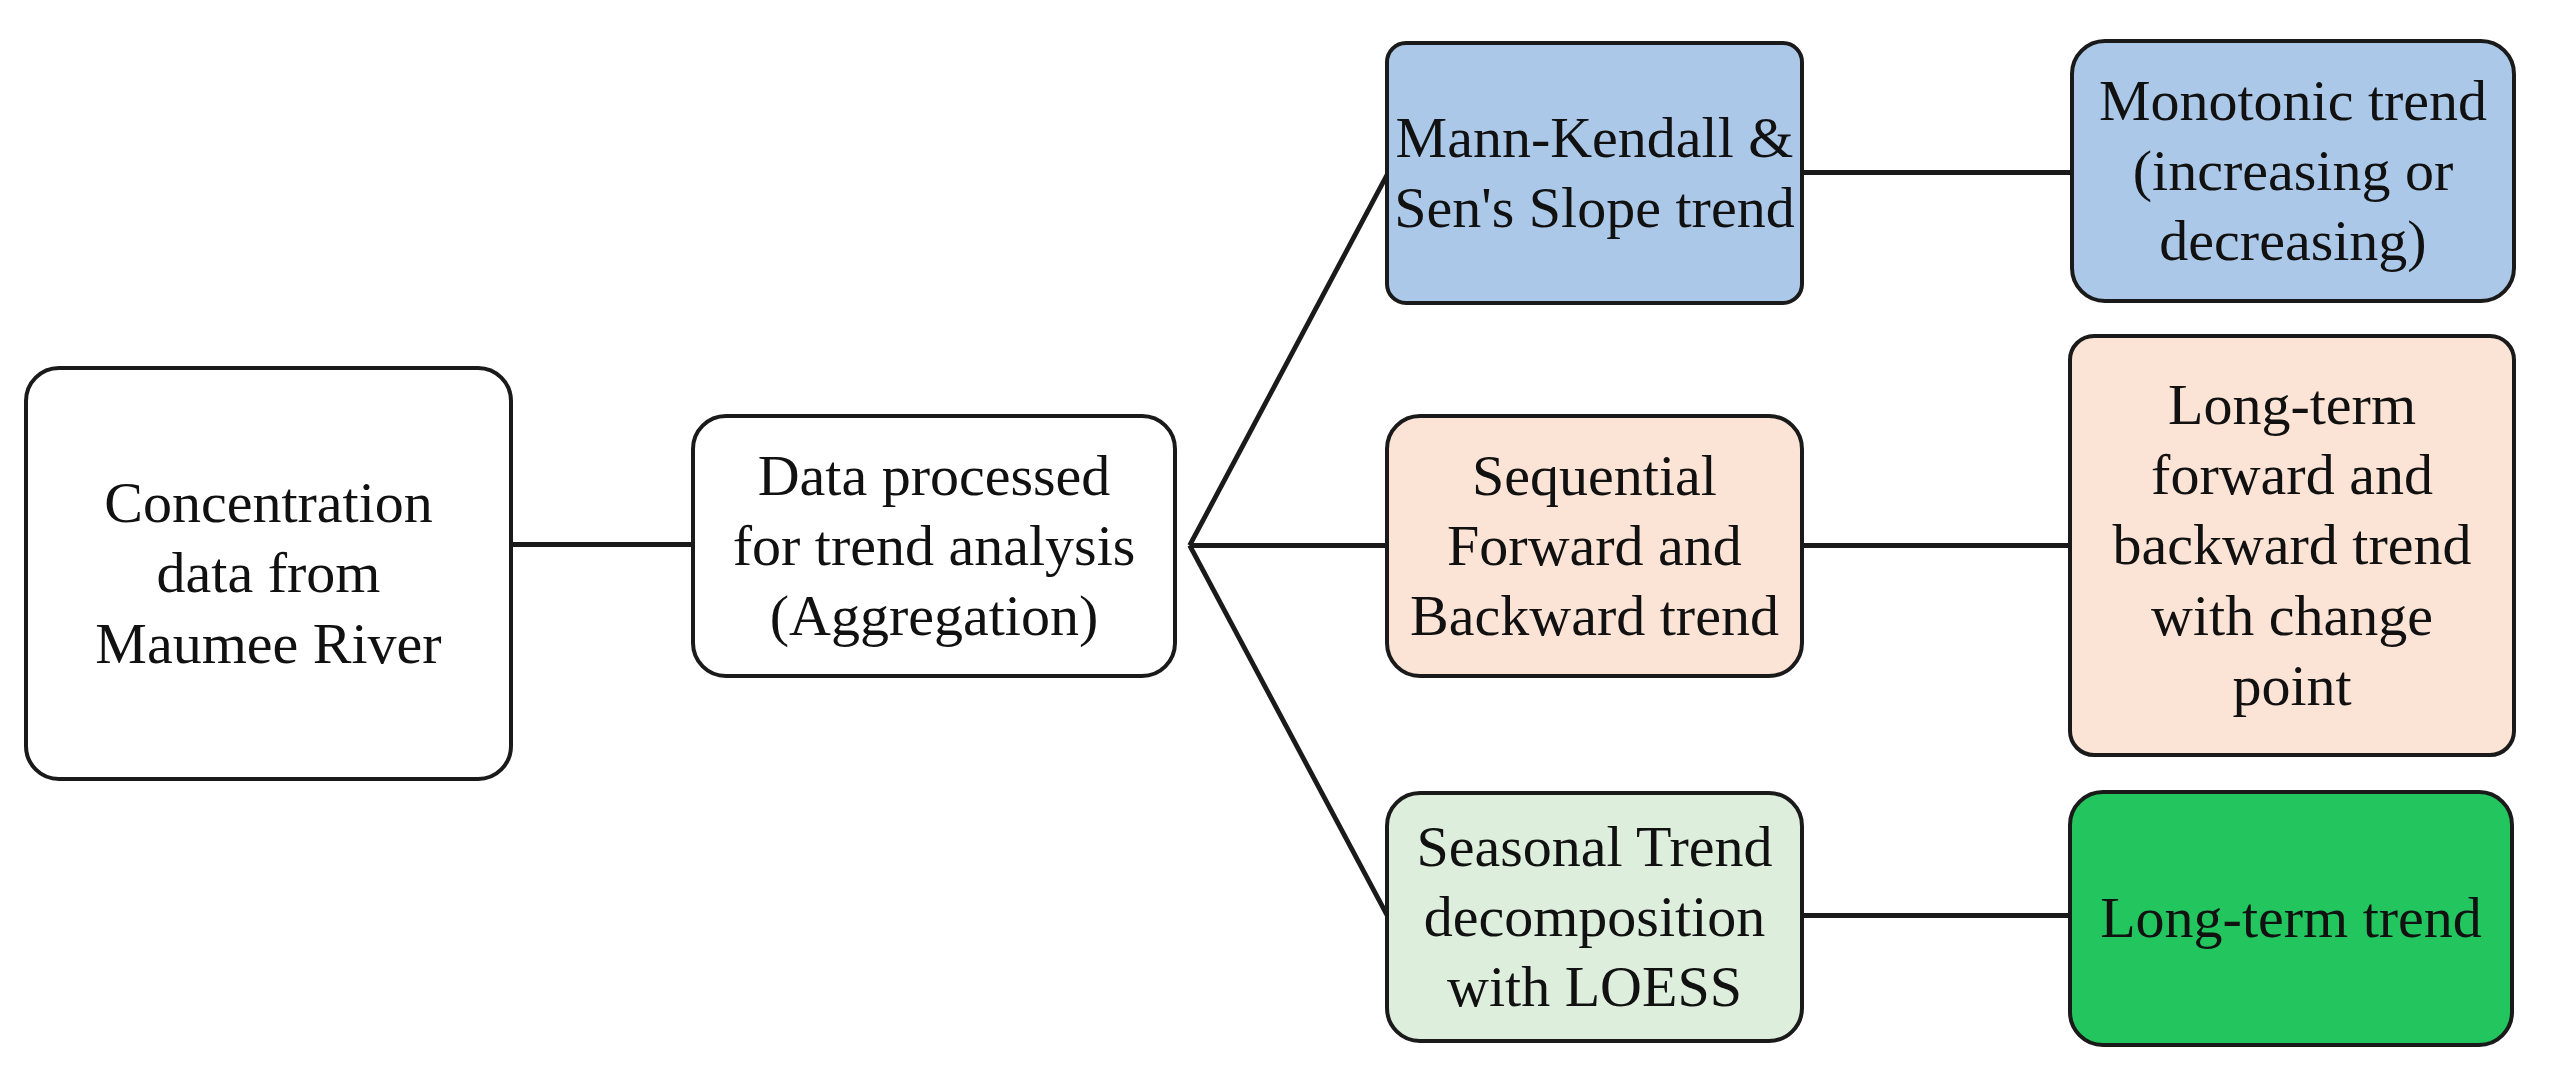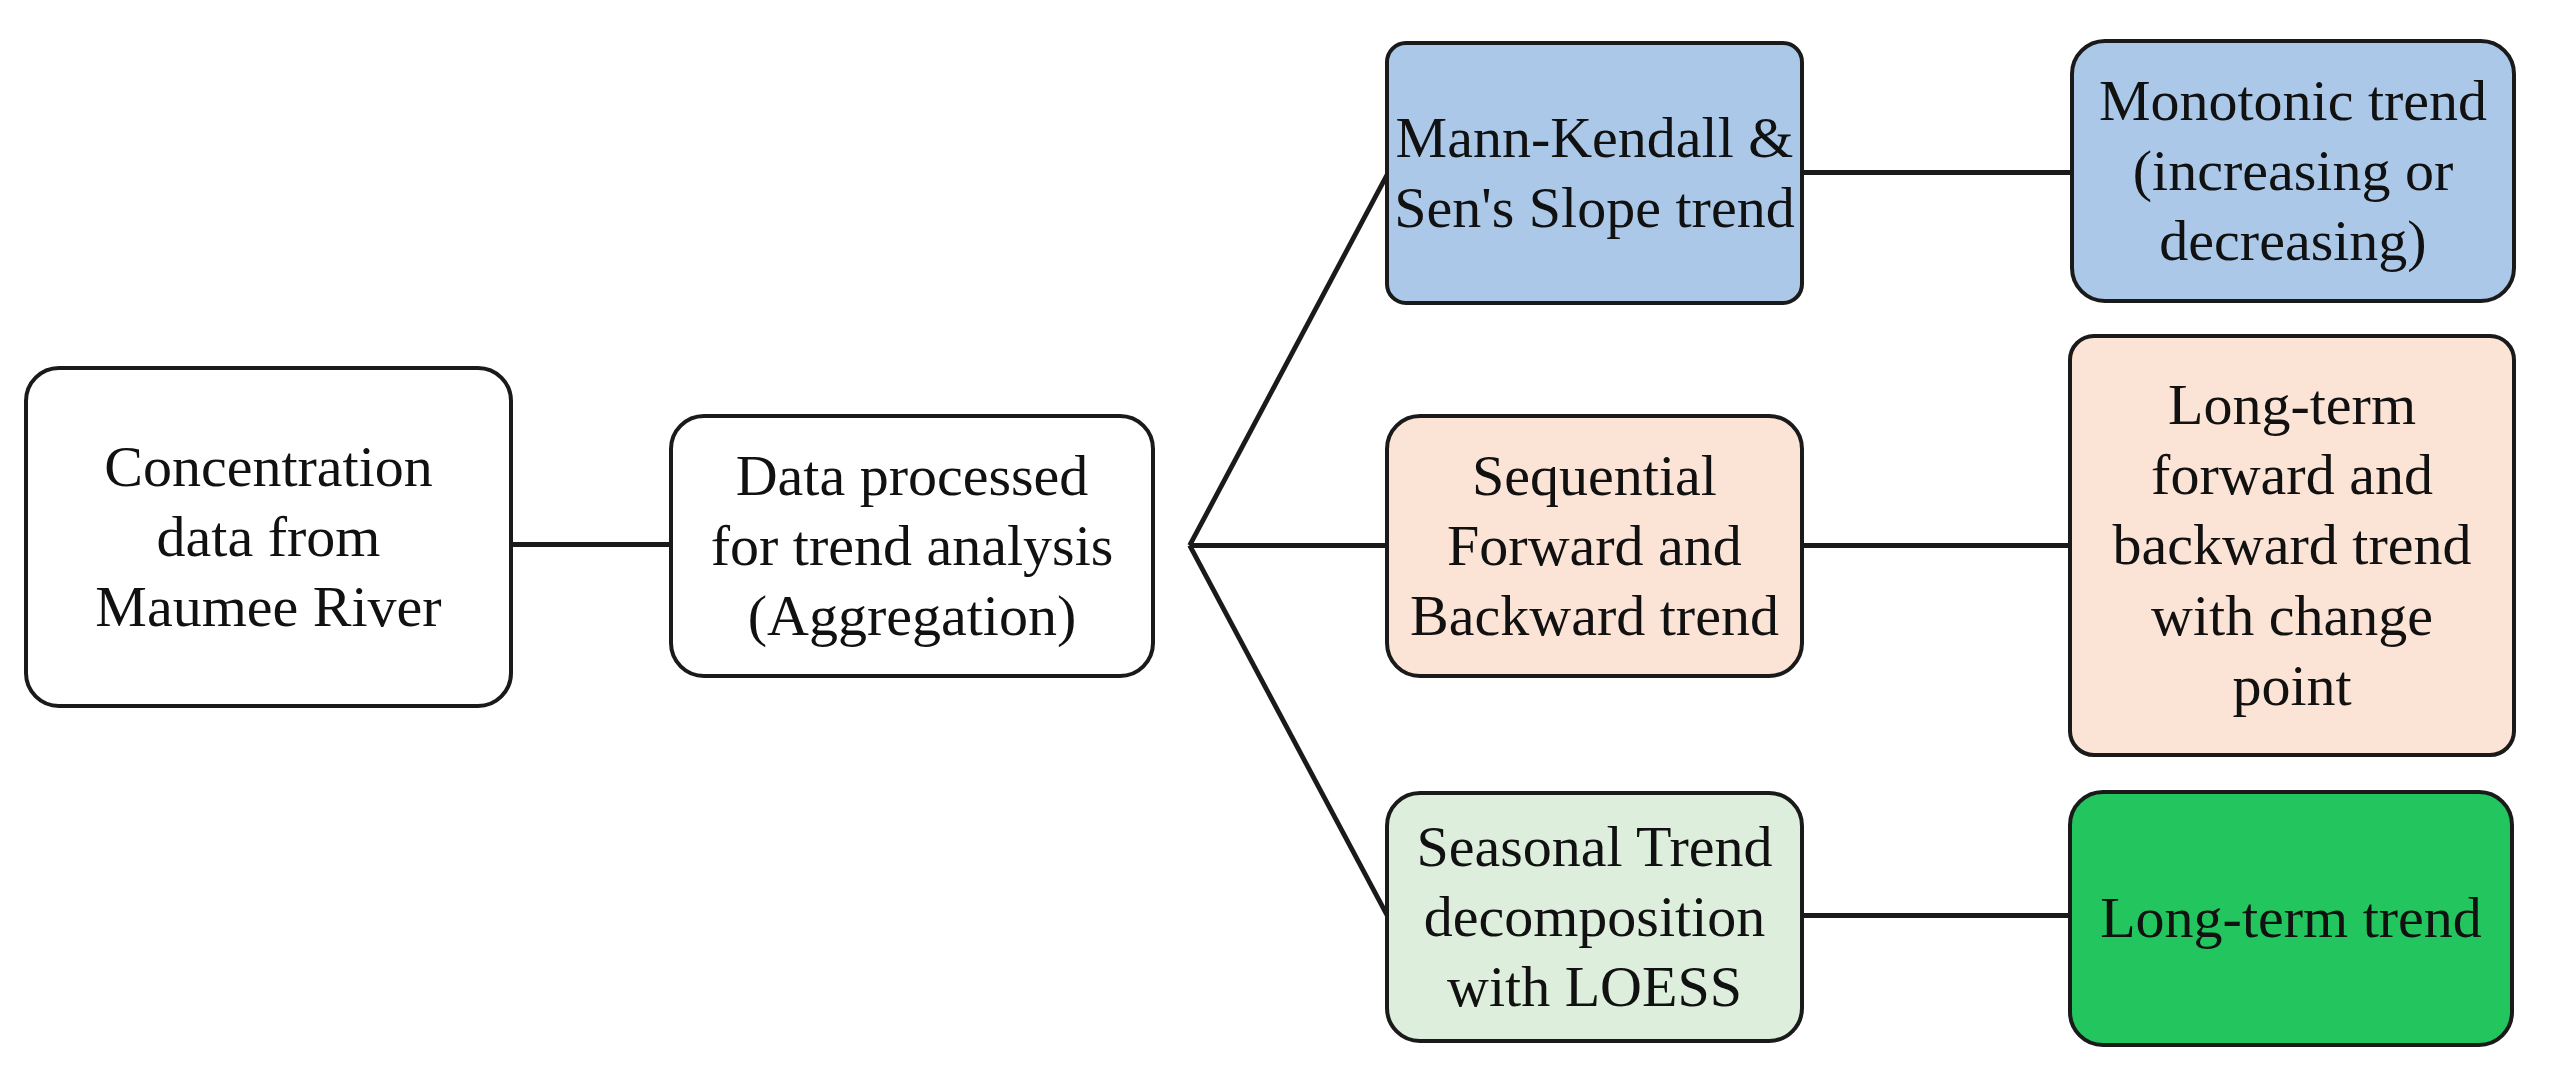--- a/index.html
+++ b/index.html
@@ -30,22 +30,22 @@
     align-items: center;
     justify-content: center;
     text-align: center;
     white-space: pre-line;
     font-size: 58px;
     line-height: 1.21;
     color: #111111;
     background: #ffffff;
   }
   
-  #node-source        { left: 24px;   top: 366px; width: 489px; height: 342px; }
-  #node-processing    { left: 669px;  top: 414px; width: 486px; height: 264px; }
+  #node-source        { left: 24px;   top: 366px; width: 489px; height: 415px; }
+  #node-processing    { left: 691px;  top: 414px; width: 486px; height: 264px; }
   #node-mann-kendall  { left: 1385px; top: 41px;  width: 419px; height: 264px; }
   #node-sequential    { left: 1385px; top: 414px; width: 419px; height: 264px; }
   #node-stl           { left: 1385px; top: 791px; width: 419px; height: 252px; }
   #node-monotonic     { left: 2070px; top: 39px;  width: 446px; height: 264px; text-align: center; }
   #node-long-term-fb  { left: 2068px; top: 334px; width: 448px; height: 423px; }
   #node-long-term     { left: 2068px; top: 790px; width: 446px; height: 257px; }
 </style>
 </head>
 <body>
 

